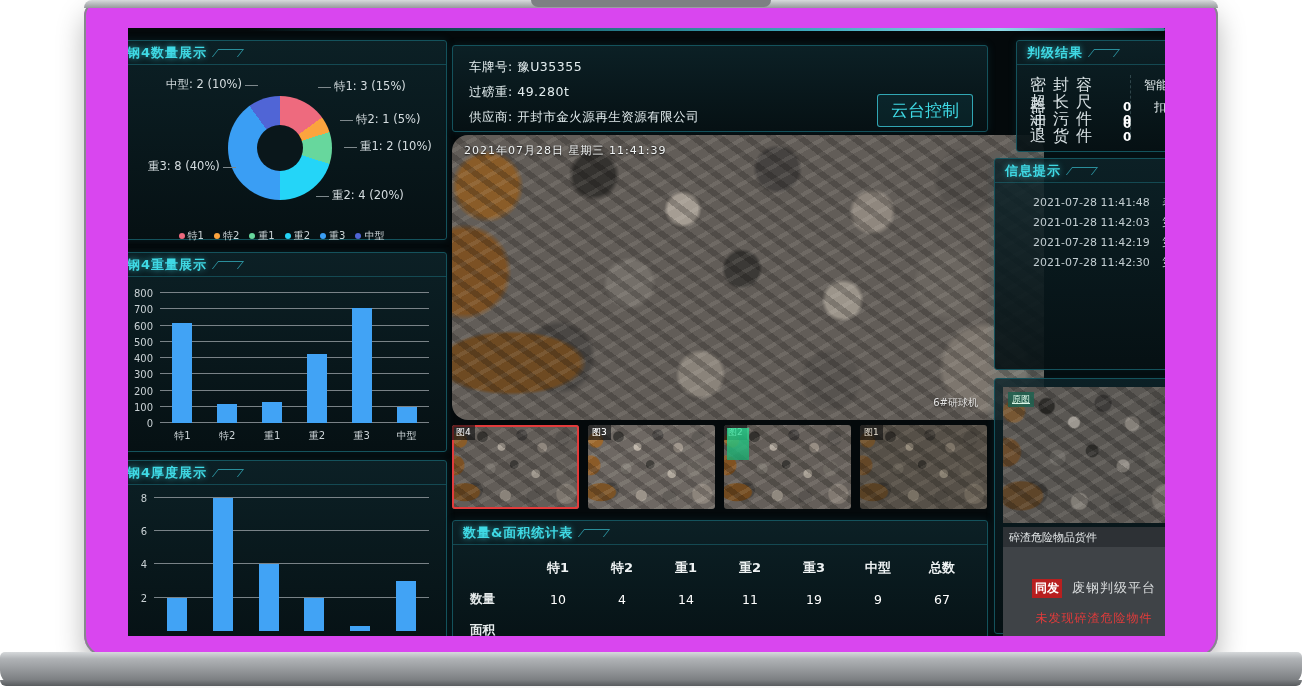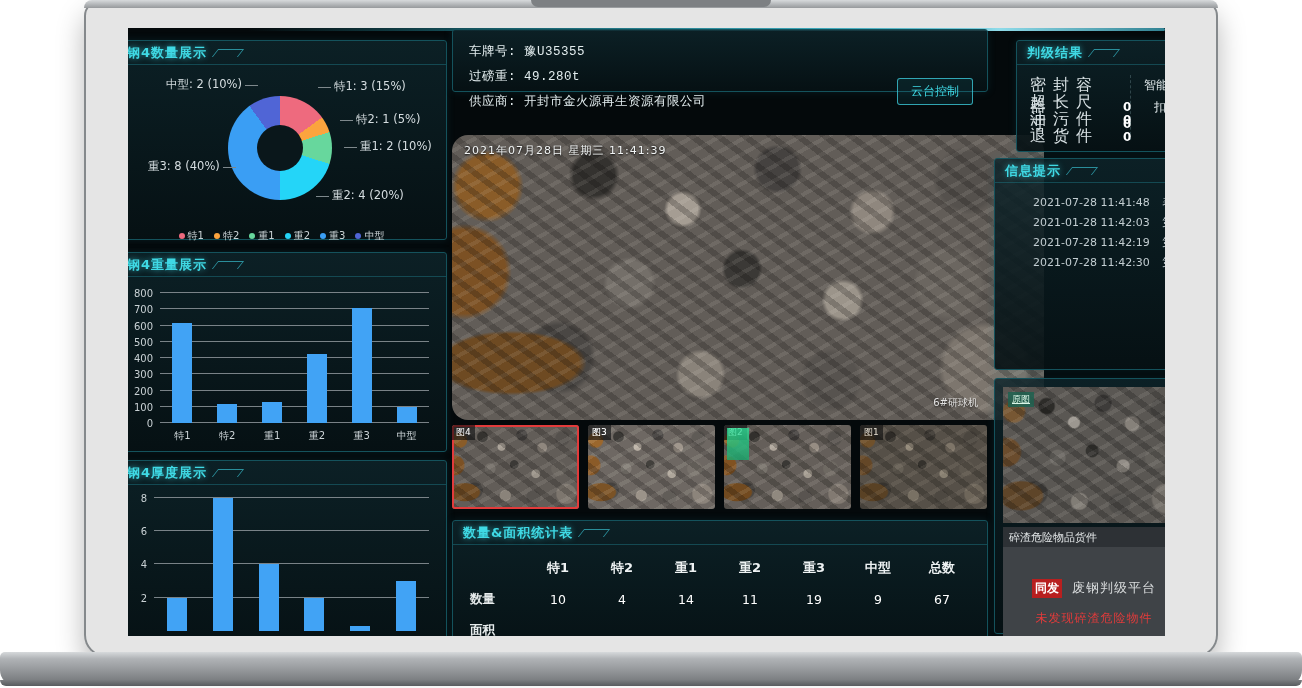--- a/index.html
+++ b/index.html
@@ -4,21 +4,21 @@
 <style>
   * { margin:0; padding:0; box-sizing:border-box; }
   html,body { width:1302px; height:688px; background:#ffffff; overflow:hidden;
     font-family:"DejaVu Sans","Liberation Sans",sans-serif; }
   :root { --accent:#3fd9e4; --bar-blue:#41a3f5; --alert-red:#e03b3b; --panel-border:#14525c; }
 
   .page { position:relative; width:1302px; height:688px; }
 
   
   .lid { position:absolute; left:84px; top:0; width:1134px; height:657px;
-    background:#e5e5e5; border-radius:16px 16px 22px 22px;
+    background:#d946ef; border-radius:16px 16px 22px 22px;
     box-shadow:0 14px 28px rgba(0,0,0,.28), inset 0 0 0 2px #85898c; }
   .lid-top { position:absolute; left:0; top:0; right:0; height:8px;
     background:linear-gradient(#d7dadc, #96999c); border-radius:16px 16px 0 0; }
   .notch { position:absolute; left:50%; top:0; transform:translateX(-50%); width:240px; height:7px;
     background:#7d8083; border-radius:0 0 8px 8px; }
   .base { position:absolute; left:0; top:652px; width:1302px; height:34px;
     background:linear-gradient(#d6d9db 0%, #b0b3b6 20%, #8f9295 60%, #6d7073 100%);
     border-radius:5px 5px 16px 16px; }
   .base::after { content:""; position:absolute; left:0; right:0; bottom:0; height:6px;
     background:linear-gradient(#7a7d80,#585b5e); border-radius:0 0 16px 16px; }
@@ -72,24 +72,24 @@
   .p-weight .cats    { position:absolute; left:42px; right:16px; top:150px; height:14px; }
   .p-thickness .plot { left:36px; right:16px; top:-6px; height:150px; }
   .gridline { position:absolute; left:0; right:0; height:1px; background:rgba(150,158,162,.8); }
   .tick-label { position:absolute; right:calc(100% + 7px); font-size:10px; color:#c9d1d4;
     transform:translateY(6px); }
   .bar { position:absolute; bottom:0; width:20px; transform:translateX(-50%);
     background:var(--bar-blue); }
   .cat-label { position:absolute; transform:translateX(-50%); font-size:10px; color:#cdd5d8; }
 
   
-  .info-panel { left:324px; top:1px; width:536px; height:63px;font-family:Liberation Mono, monospace; }
+  .info-panel { left:324px; top:17px; width:536px; height:87px; }
   .info-rows { padding:13px 16px; }
   .info-row { font-size:12.5px; color:#e2ecee; margin-bottom:8px; letter-spacing:.5px; }
-  .ptz-btn { position:absolute; right:14px; top:48px; padding:4px 13px; font-size:12px;
+  .ptz-btn { position:absolute; right:14px; top:48px; padding:4px 13px; font-size:17px;
     color:var(--accent); background:rgba(30,120,135,.15); border:1px solid rgba(60,200,215,.8);
     border-radius:3px; cursor:pointer; font-family:inherit; }
 
   .main-photo { position:absolute; left:324px; top:107px; width:592px; height:285px;
     border-radius:16px; cursor:pointer; overflow:hidden; }
   .photo-ts { position:absolute; left:12px; top:8px; font-size:11px; color:#f2f5f5;
     letter-spacing:1px; text-shadow:0 1px 2px rgba(0,0,0,.85); }
   .photo-wm { position:absolute; right:66px; bottom:10px; font-size:10px;
     color:rgba(255,255,255,.85); text-shadow:0 1px 2px rgba(0,0,0,.7); }
 

